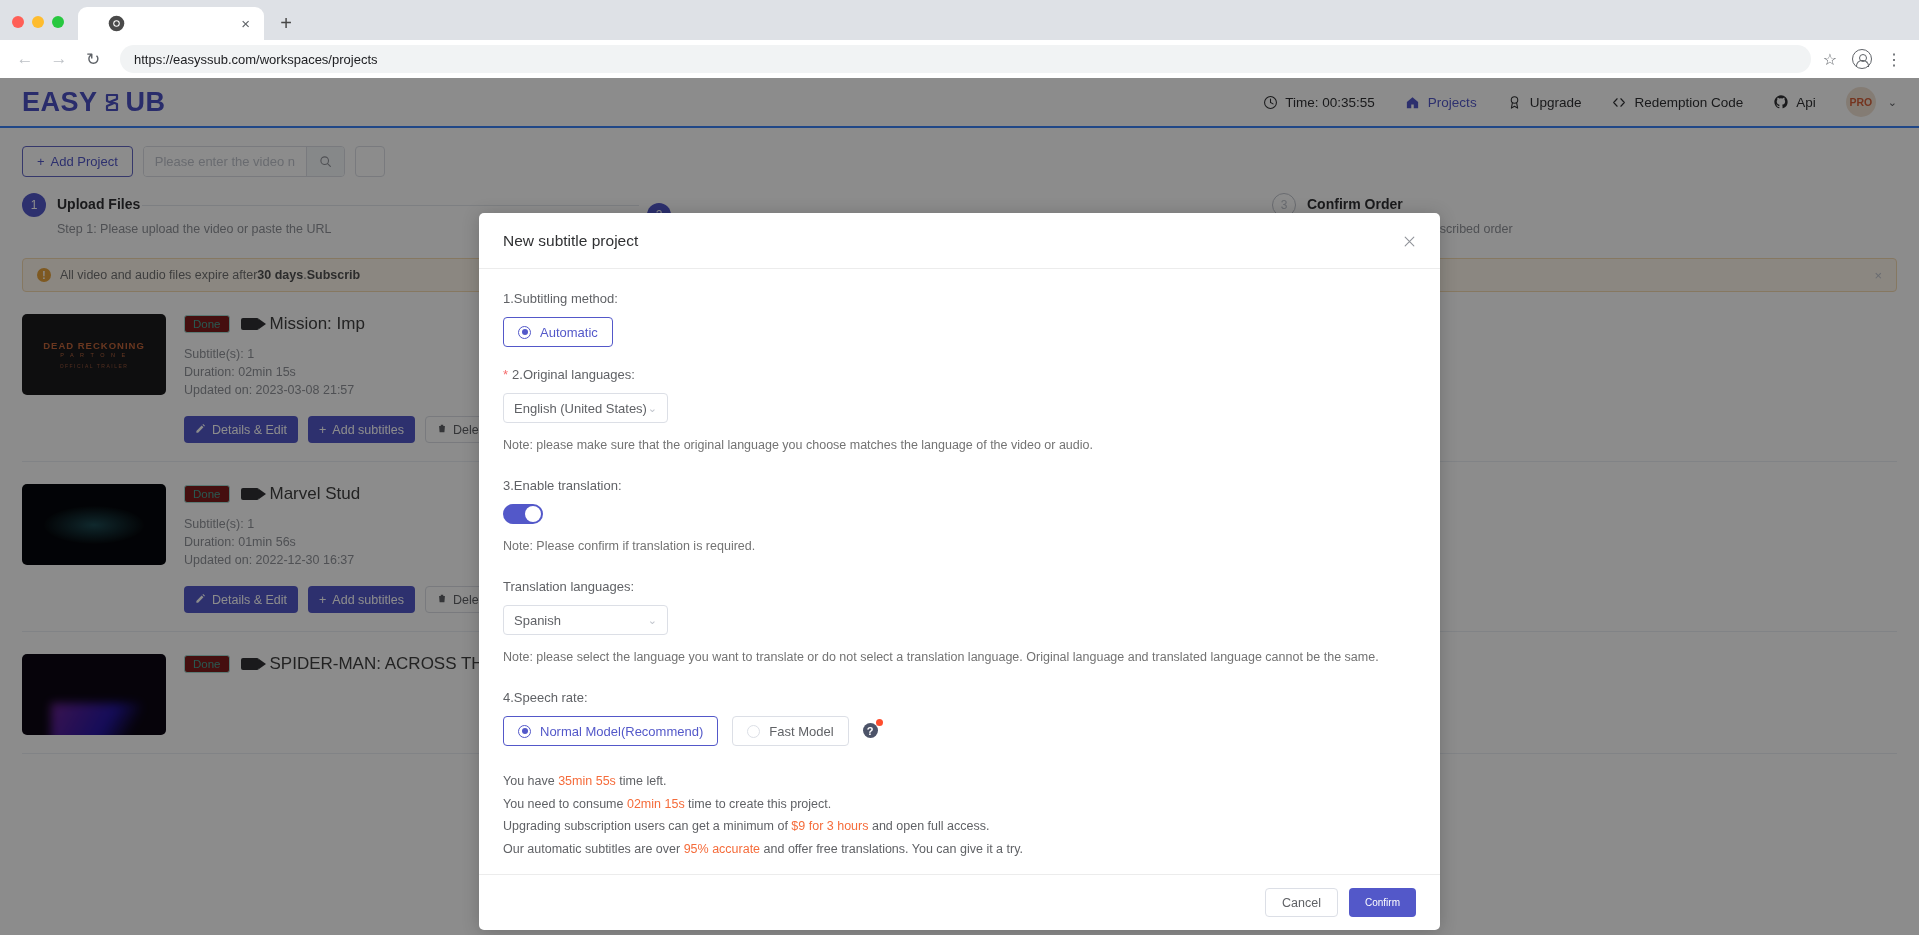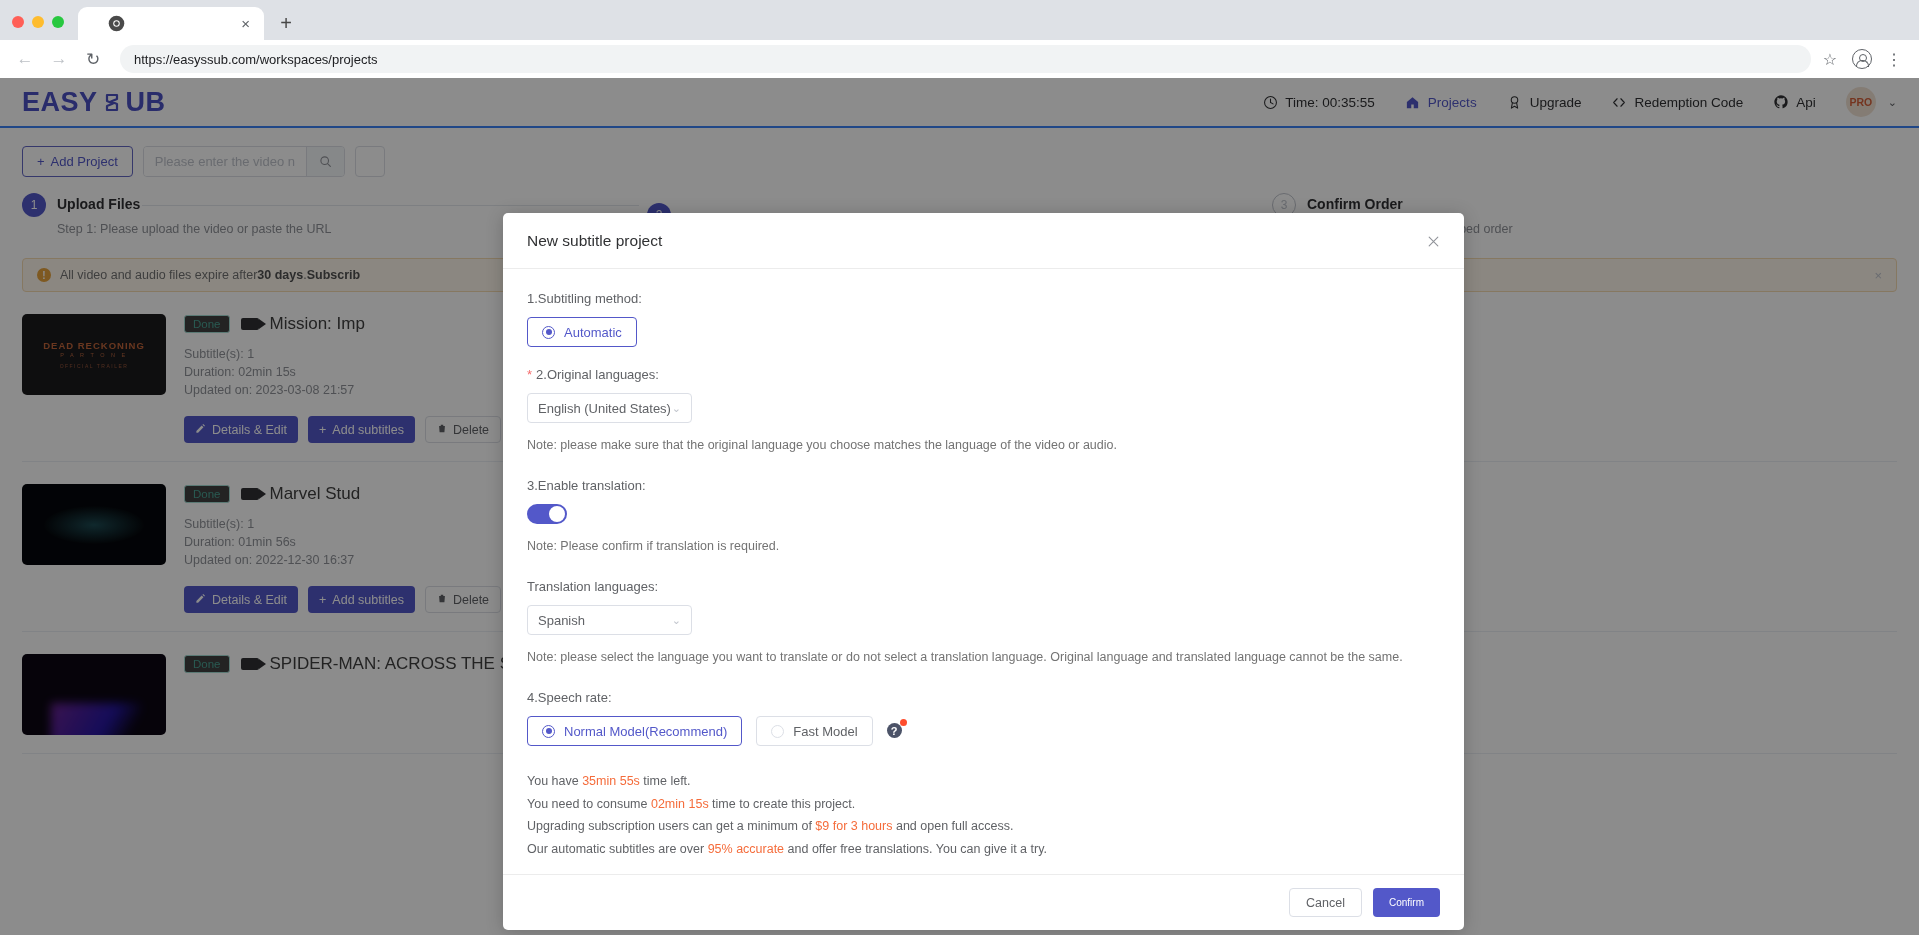--- a/index.html
+++ b/index.html
@@ -109,39 +109,39 @@
     font-size: 5.5px; color:#b4633d; letter-spacing: 2.5px; }
   .thumb-txt3 { position:absolute; top:49px; left:0; right:0; text-align:center;
     font-size: 5px; color:#96543a; letter-spacing: 1.5px; }
   .thumb-glow { position:absolute; left:50%; top:50%; transform:translate(-50%,-50%);
     width:100px; height:38px; border-radius:50%; background: radial-gradient(ellipse, #1d4a52 0%, rgba(6,20,26,0) 72%); }
   .thumb-glow2 { position:absolute; left:20%; top:60%;
     width:90px; height:55px; background: linear-gradient(120deg,#7d2aa8 0%, #2b1bbd 55%, rgba(10,5,22,0) 80%);
     filter: blur(5px); opacity:.85;}
   .proj-main { flex: 1; min-width: 0; }
   .proj-title-row { display: flex; align-items: center; gap: 11px; }
-  .badge-done { border: 1px solid #a5dcd4; background: #404040; color: #4aa394;
+  .badge-done { border: 1px solid #a5dcd4; background: #7f1d1d; color: #4aa394;
     border-radius: 3px; font-size: 11.5px; padding: 2px 8px; }
   .cam-ic { width: 18px; height: 12px; background: #303133; border-radius: 2px; position: relative; }
   .cam-ic::after { content:''; position:absolute; right:-7px; top:1px; border-style:solid;
     border-width: 5px 0 5px 7px; border-color: transparent transparent transparent #303133; }
   .proj-title { font-size: 17px; color: #404040; white-space: nowrap; }
   .proj-meta { font-size: 12.5px; color: #909399; margin-top: 11px; line-height: 18px; }
   .proj-actions { display: flex; gap: 10px; margin-top: 17px; }
   .btn-solid { background: #5358c9; color: #fff; border: none; border-radius: 4px; height: 27px;
     padding: 0 11px; font-size: 12.5px; display: flex; align-items: center; gap: 6px; }
   .btn-del { background: #fff; color: #606266; border: 1px solid #dcdfe6; border-radius: 4px;
     height: 27px; padding: 0 11px; font-size: 12.5px; display: flex; align-items: center; gap: 6px; }
 
   
   .overlay { position: absolute; inset: 0; background: rgba(0,0,0,0.45); }
   .modal {
     position: absolute; left: 479px; top: 135px; width: 961px;
     background: #fff; border-radius: 5px; box-shadow: 0 2px 18px rgba(0,0,0,0.2);
-    display: flex; flex-direction: column; margin-left: 24px;
+    display: flex; flex-direction: column;
   }
   .modal-head { height: 56px; display: flex; align-items: center; padding: 0 24px;
     border-bottom: 1px solid #ececec; position: relative; }
   .modal-title { font-size: 15.5px; color: #303133; }
   .modal-close { position: absolute; right: 22px; top: 19px; color: #909399; font-size: 15px;
     width: 18px; height: 18px; display: flex; align-items: center; justify-content: center; }
   .modal-body { padding: 22px 24px 14px 24px; }
   .modal-foot { border-top: 1px solid #ececec; padding: 13px 24px; display: flex;
     justify-content: flex-end; gap: 11px; }
 

